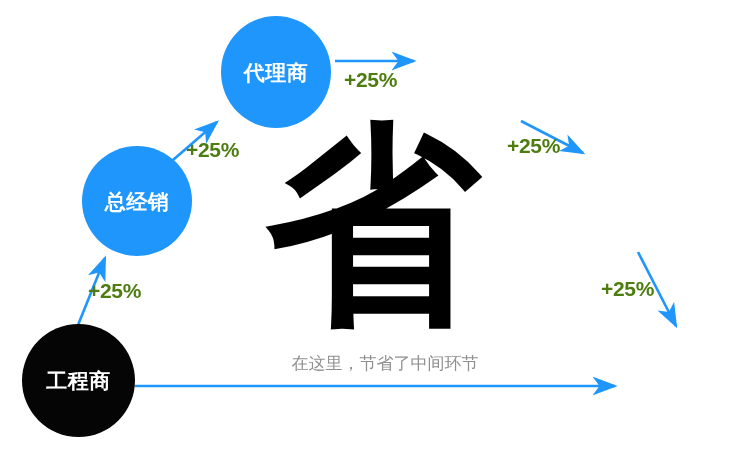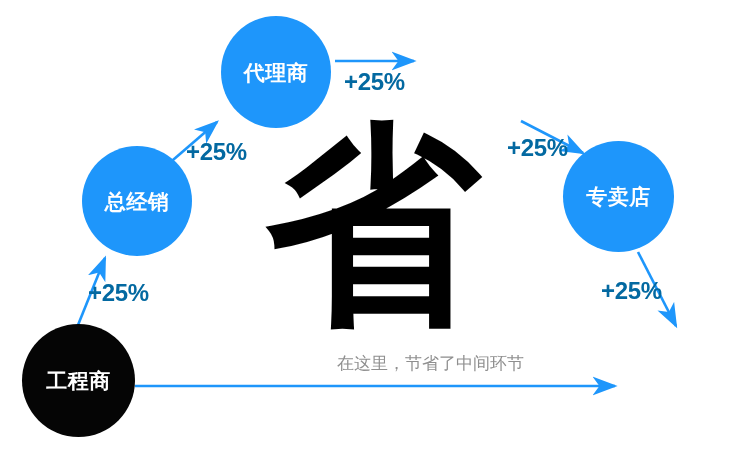--- a/index.html
+++ b/index.html
@@ -68,40 +68,40 @@
     font-weight: bold;
     color: #000000;
     line-height: 1;
     user-select: none;
     pointer-events: none;
   }
 
   
   .pct {
     position: absolute;
-    font-size: 24px;
+    font-size: 21px;
     font-weight: bold;
-    color: #0369a1;
+    color: #4d7c0f;
     white-space: nowrap;
     user-select: none;
     letter-spacing: -0.3px;
   }
   #pct-1 { left: 88px;  top: 279px; }   
   #pct-2 { left: 186px; top: 138px; }   
   #pct-3 { left: 344px; top: 68px;  }   
   #pct-4 { left: 507px; top: 134px; }   
   #pct-5 { left: 601px; top: 277px; }   
 
   
   #center-caption {
     position: absolute;
     left: 246px;
     top: 348px;
     width: 278px;
-    text-align: right;
+    text-align: center;
     color: #8f8f8f;
     font-size: 17px;
     line-height: 31px;
     white-space: nowrap;
     user-select: none;
   }
   #center-caption .cap-line { display: block; }
 
   
   #watermark {
@@ -146,23 +146,20 @@
 
   <div class="node node-blue" id="node-dealer">
     <span class="node-label">总经销</span>
   </div>
 
   <div class="node node-blue" id="node-agent">
     <span class="node-label">代理商</span>
   </div>
 
 
-  <div class="node node-blue" id="node-store">
-    <span class="node-label">专卖店</span>
-  </div>
 
   <div class="node node-black" id="node-contractor">
     <span class="node-label">工程商</span>
   </div>
 
 
   <div id="watermark">限公司</div>
 
   <div class="pct" id="pct-1">+25%</div>
   <div class="pct" id="pct-2">+25%</div>

